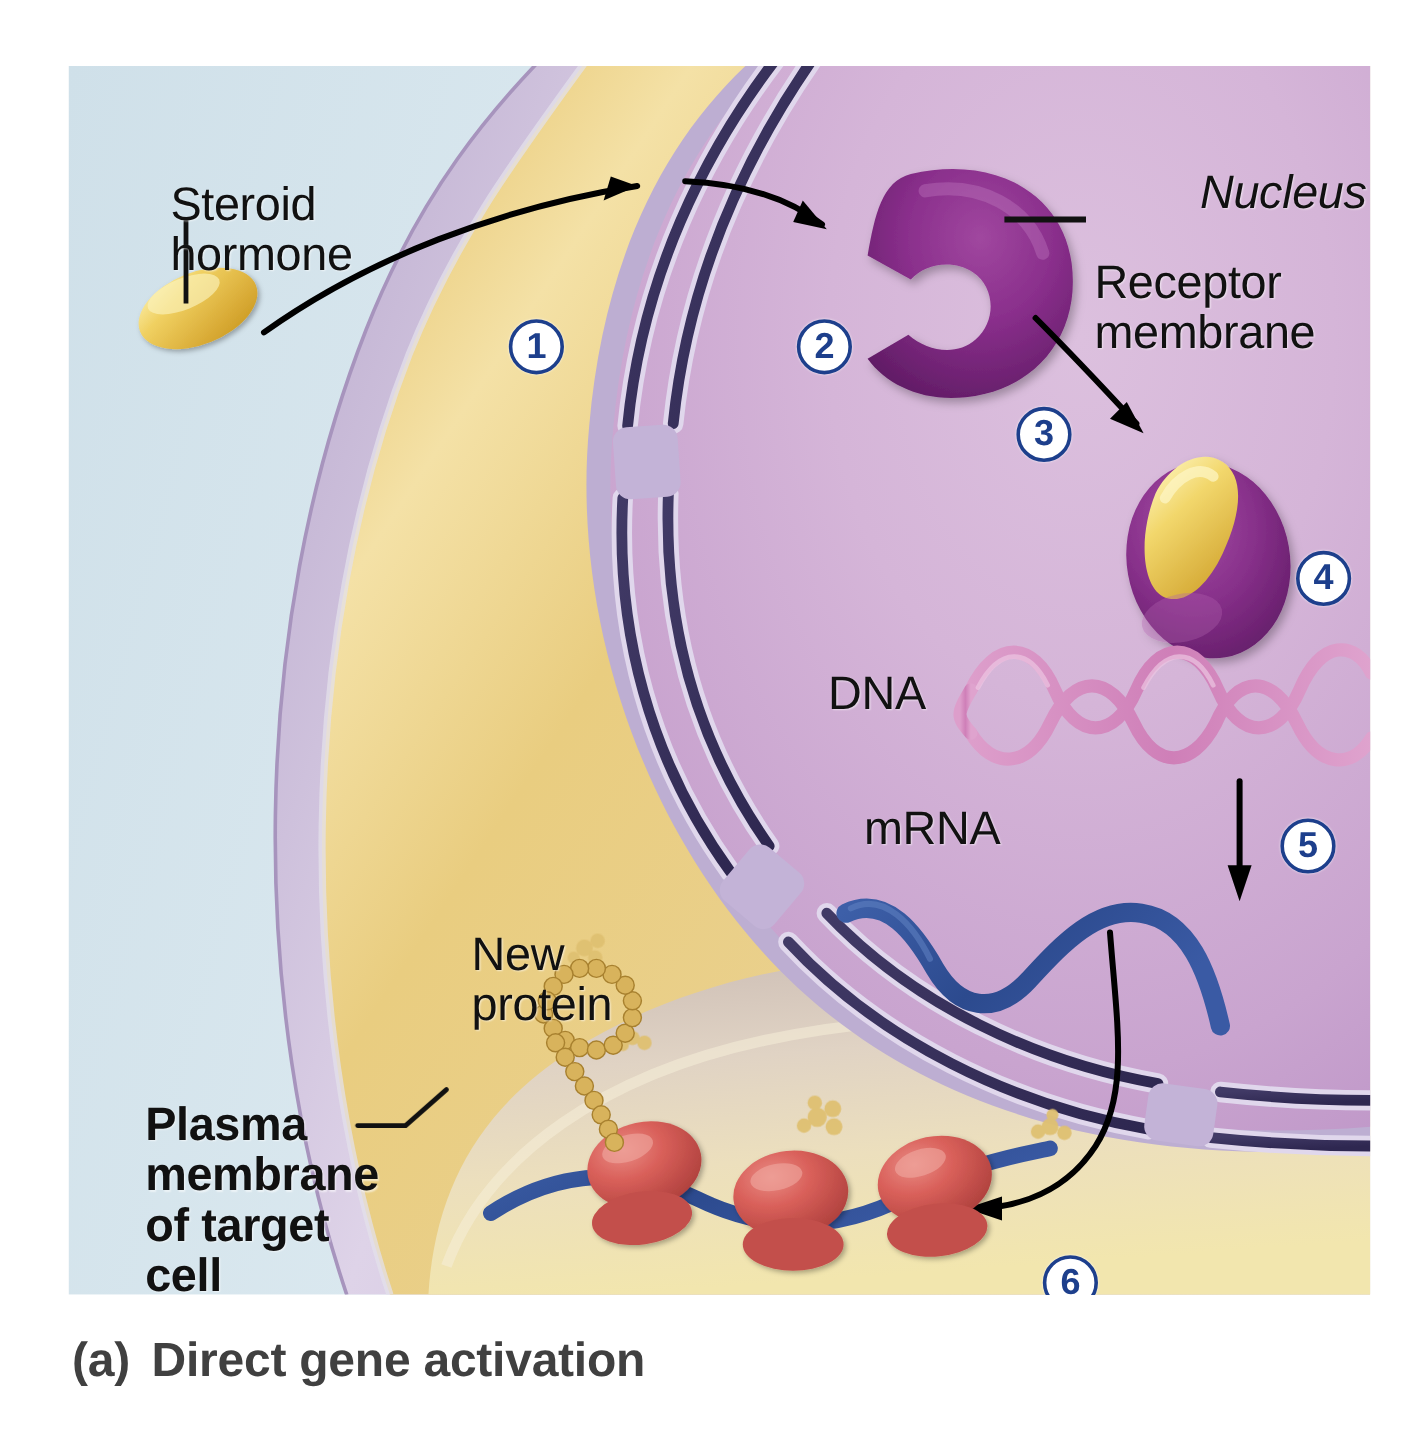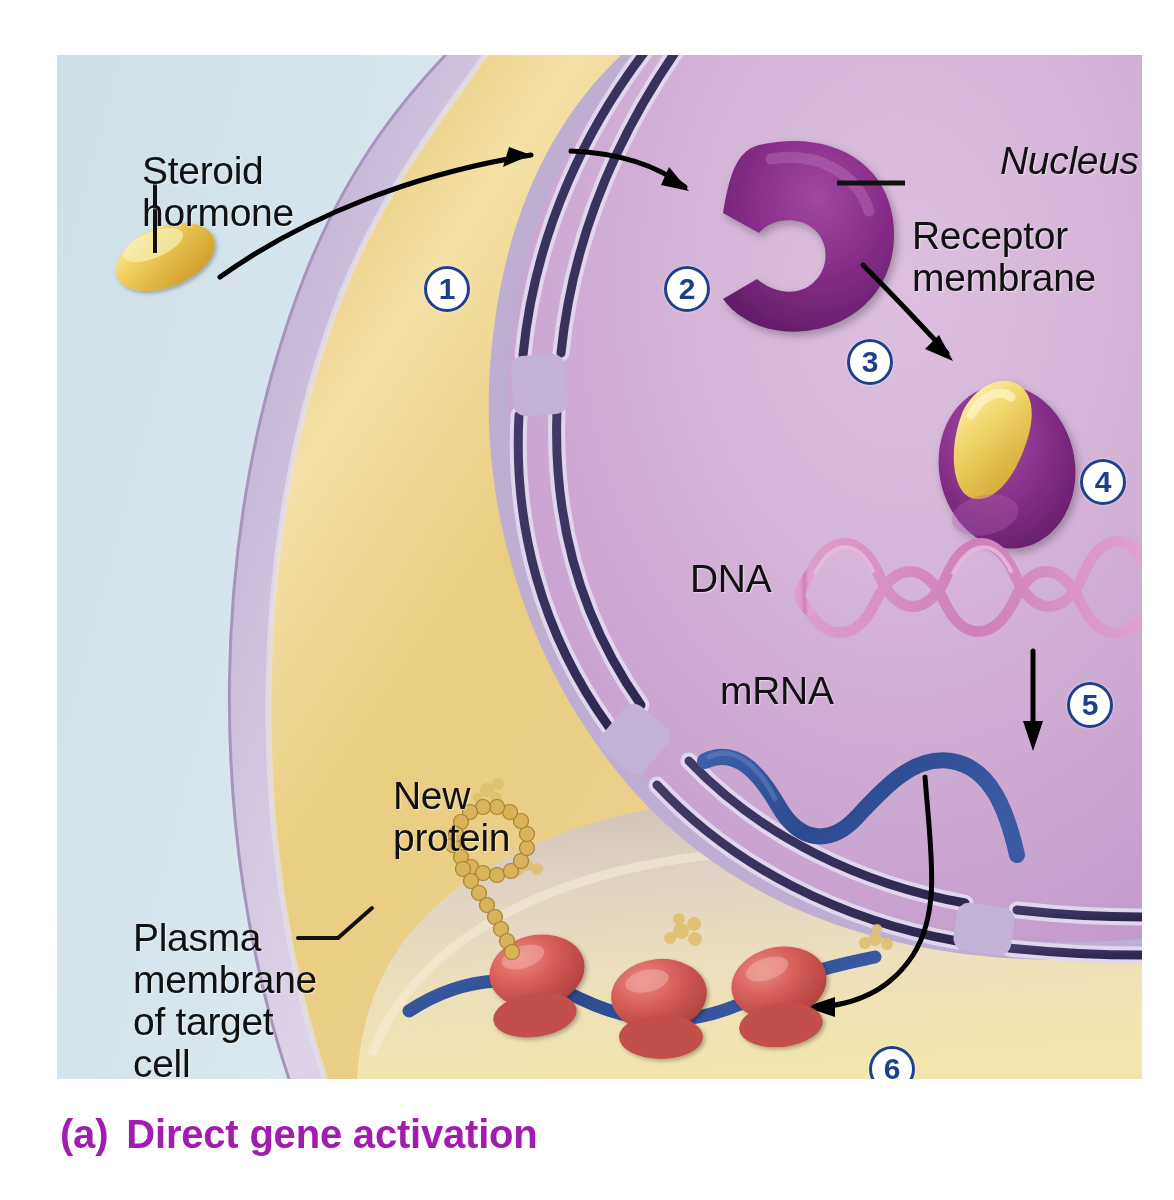--- a/index.html
+++ b/index.html
@@ -41,21 +41,21 @@
   .lbl.italic { font-style: italic; }
 
   #lbl-steroid   { left: 85px;  top: 95px; }
   #lbl-cytoplasm { left: 358px; top: 92px; }
   #lbl-nucleus   { left: 943px; top: 85px; text-align: right; }
   #lbl-receptor  { left: 855px; top: 160px; }
   #lbl-complex   { left: 517px; top: 352px; }
   #lbl-dna       { left: 633px; top: 503px; }
   #lbl-mrna      { left: 663px; top: 615px; }
   #lbl-newprot   { left: 336px; top: 700px; margin-top: 20px; }
-  #lbl-plasma    { left: 76px;  top: 862px; }
+  #lbl-plasma    { left: 64px;  top: 862px; font-weight: bold; }
 
   
   .step {
     position: absolute;
     width: 46px; height: 46px;
     border-radius: 50%;
     background: #ffffff;
     border: 3.5px solid #1d3f8c;
     box-sizing: border-box;
     color: #1d3f8c;
@@ -73,21 +73,21 @@
   #step-5 { left: 1010px; top: 627px; }
   #step-6 { left: 812px; top: 991px; }
 
   
   #caption {
     position: absolute;
     left: 60px; top: 1112px;
     font-family: "Liberation Sans", "DejaVu Sans", sans-serif;
     font-size: 40px;
     font-weight: 700;
-    color: #a21caf;
+    color: #404040;
     letter-spacing: -0.2px;
   }
   #caption .cap-marker { margin-right: 18px; }
 </style>
 </head>
 <body>
 
 <div id="figure">
 
   <div id="panel">

